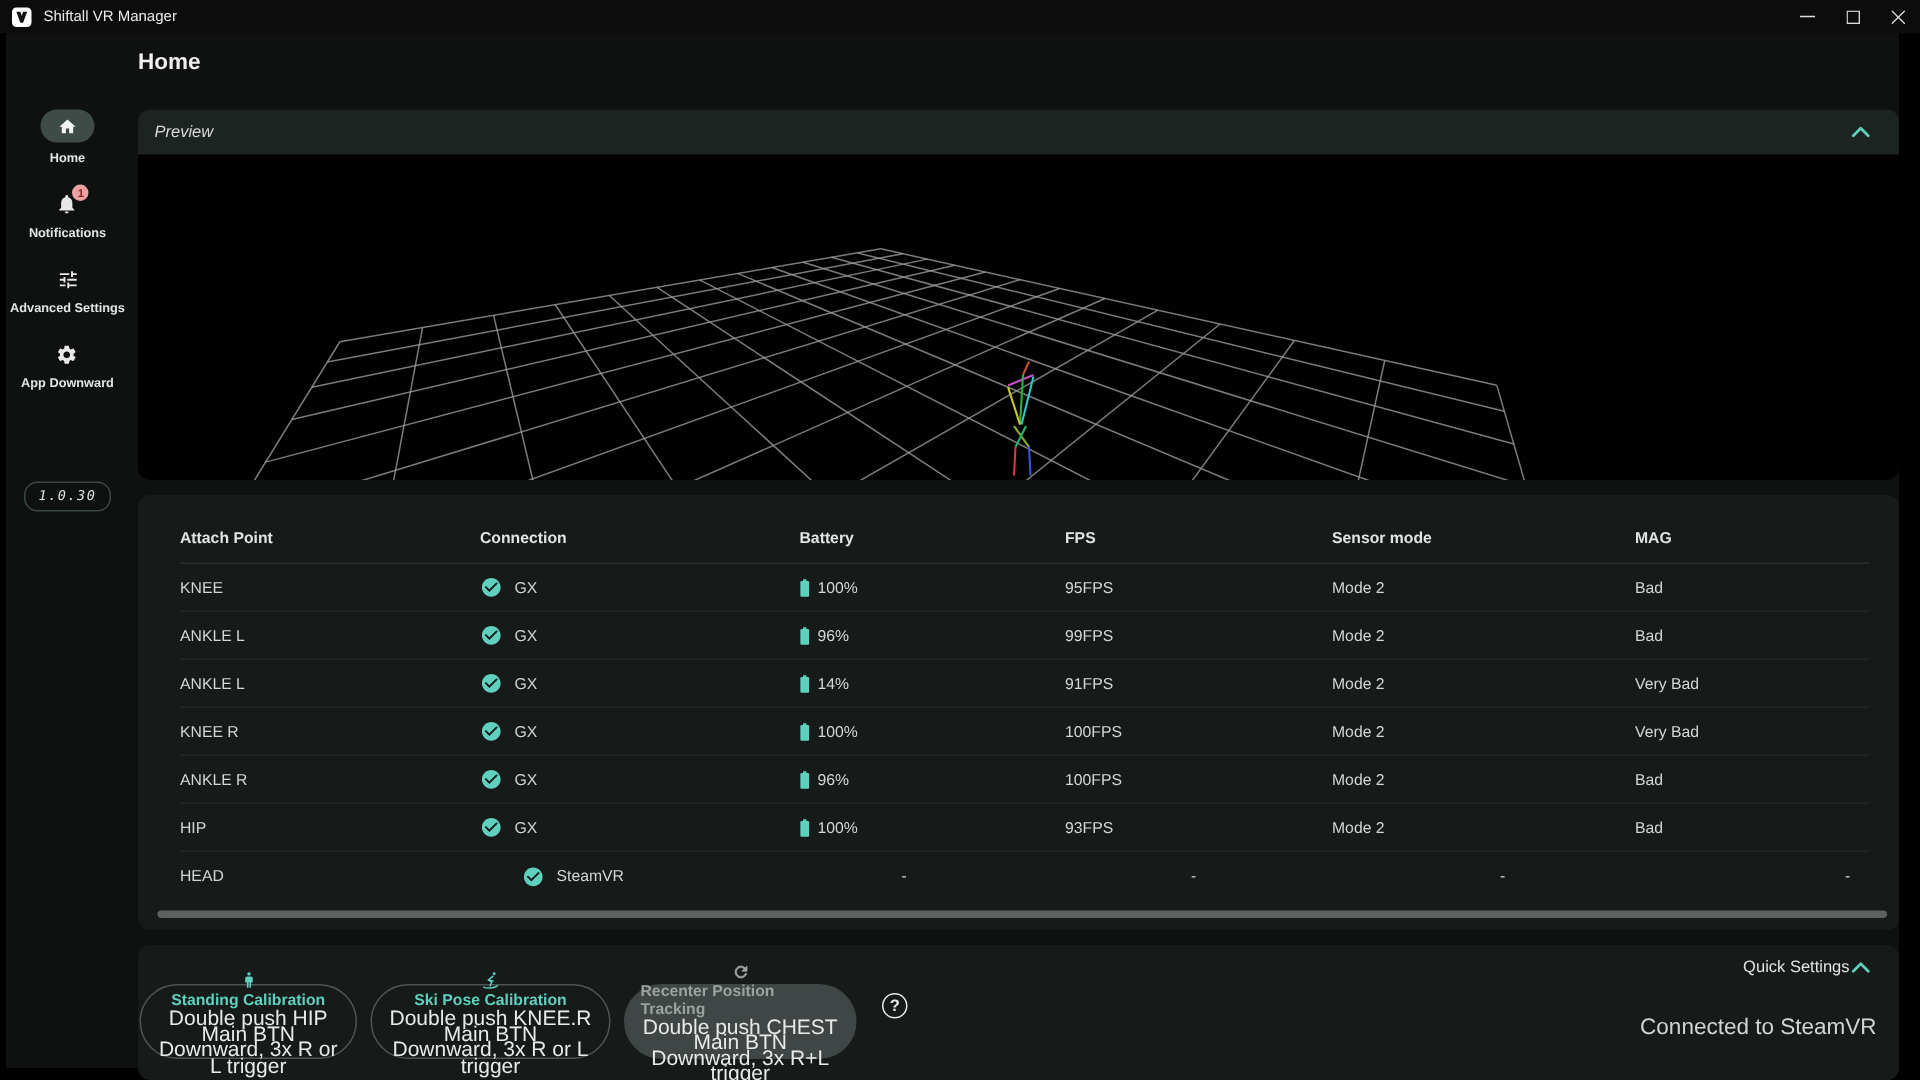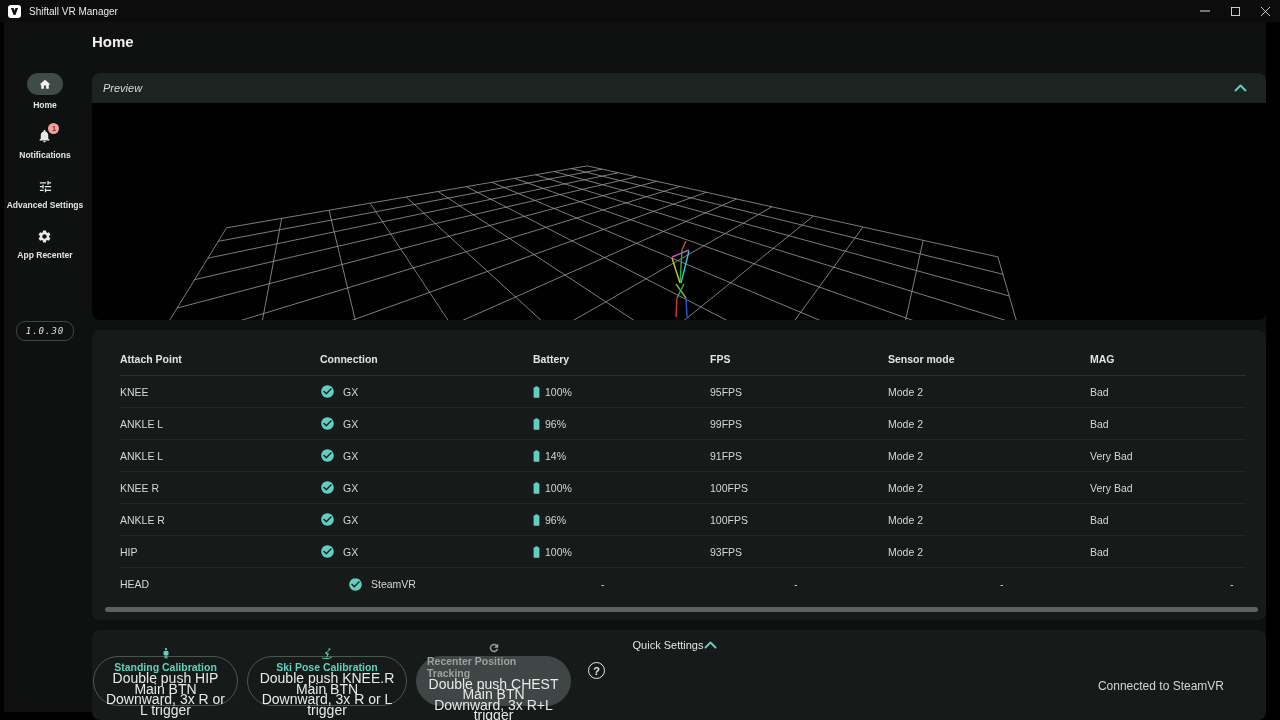--- a/index.html
+++ b/index.html
@@ -45,35 +45,35 @@
   .thead { height:46px; padding-top:12px; border-bottom:1px solid #2a2f2e; }
   .thead .th { font-size:10.5px; font-weight:700; color:#e2e4e3; }
   .trow { height:32px; border-bottom:1px solid #222726; }
   .trow:last-child { border-bottom:none;gap:28px; }
   .td { font-size:10.5px; color:#d4d6d5; display:flex; align-items:center; gap:8px; }
   .hscroll { height:5px; margin:7px 0 4px -15px; }
   .hthumb { height:5px; width:1153px; background:#5f615f; border-radius:3px; }
 
   
   .qs-card { margin-top:10px; height:90px; position:relative; }
-  .qs-head { display:flex; align-items:center; justify-content:center; padding:9px 18px 0 11px; }
+  .qs-head { display:flex; align-items:center; justify-content:flex-end; padding:9px 18px 0 11px; }
   .qs-head .card-title { font-size:11px; color:#e3e5e4; }
   .qs-row { display:flex; align-items:flex-start; padding:5px 14px 0 1px; }
   .qs-btn { height:50px; border:1px solid #4d5553; border-radius:25px; background:transparent;
     display:flex; flex-direction:column; align-items:center; justify-content:center; margin-right:9px; padding:0 10px; }
   .qs-btn .qs-title { font-size:10.5px; font-weight:700; color:#5fd0bd; line-height:12px; margin-top:1px; }
   .qs-btn .qs-sub { font-size:14px; color:#e8eae9; line-height:10.5px; text-align:center; }
   .qs-btn.w1 { width:145px; } .qs-btn.w2 { width:160px; } .qs-btn.w3 { width:155px; }
   .qs-btn.disabled { background:#3f4645; border-color:#3f4645; }
   .qs-btn.disabled .qs-title { color:#9aa3a0; }
   .qs-btn.disabled .qs-icon svg { stroke:#9aa3a0; fill:#9aa3a0; }
   .qs-icon { height:14px; display:flex; align-items:center; justify-content:center; }
   .help-circle { width:17px; height:17px; border:1.6px solid #e8e8e8; border-radius:50%; margin:6px 0 0 8px;
     display:flex; align-items:center; justify-content:center; font-size:11px; font-weight:700; color:#e8e8e8; }
-  .qs-status { position:absolute; right:42px; bottom:27px; font-size:12px; color:#d3d5d4; }
+  .qs-status { position:absolute; right:15px; bottom:27px; font-size:15px; color:#d3d5d4; }
 </style>
 </head>
 <body>
 
 <div class="titlebar">
   <div class="logo">
     <svg width="9" height="9" viewBox="0 0 10 10">
         <path d="M1 1h3l1 3 1-3h3L6 9H4L1 1z" fill="#111"></path>
       </svg>
   </div>
@@ -124,21 +124,21 @@
           </svg>
       </div>
       <span class="nav-label">Advanced Settings</span>
     </div>
     <div class="nav-item">
       <div class="icon-wrap">
         <svg width="15" height="15" viewBox="0 0 24 24" fill="#e8e8e8">
             <path d="M19.14 12.94c.04-.3.06-.61.06-.94 0-.32-.02-.64-.07-.94l2.03-1.58c.18-.14.23-.41.12-.61l-1.92-3.32c-.12-.22-.37-.29-.59-.22l-2.39.96c-.5-.38-1.03-.7-1.62-.94l-.36-2.54c-.04-.24-.24-.41-.48-.41h-3.84c-.24 0-.43.17-.47.41l-.36 2.54c-.59.24-1.13.57-1.62.94l-2.39-.96c-.22-.08-.47 0-.59.22L2.74 8.87c-.12.21-.08.47.12.61l2.03 1.58c-.05.3-.09.63-.09.94s.02.64.07.94l-2.03 1.58c-.18.14-.23.41-.12.61l1.92 3.32c.12.22.37.29.59.22l2.39-.96c.5.38 1.03.7 1.62.94l.36 2.54c.05.24.24.41.48.41h3.84c.24 0 .44-.17.47-.41l.36-2.54c.59-.24 1.13-.56 1.62-.94l2.39.96c.22.08.47 0 .59-.22l1.92-3.32c.12-.22.07-.47-.12-.61l-2.01-1.58zM12 15.6c-1.98 0-3.6-1.62-3.6-3.6s1.62-3.6 3.6-3.6 3.6 1.62 3.6 3.6-1.62 3.6-3.6 3.6z"></path>
           </svg>
       </div>
-      <span class="nav-label">App Recenter</span>
+      <span class="nav-label">App Downward</span>
     </div>
     <div class="version">1.0.30</div>
   </aside>
 
   <main>
     <h1 class="page-title">Home</h1>
 
     <section class="card">
       <div class="card-head">
         <span class="card-title">Preview</span>

